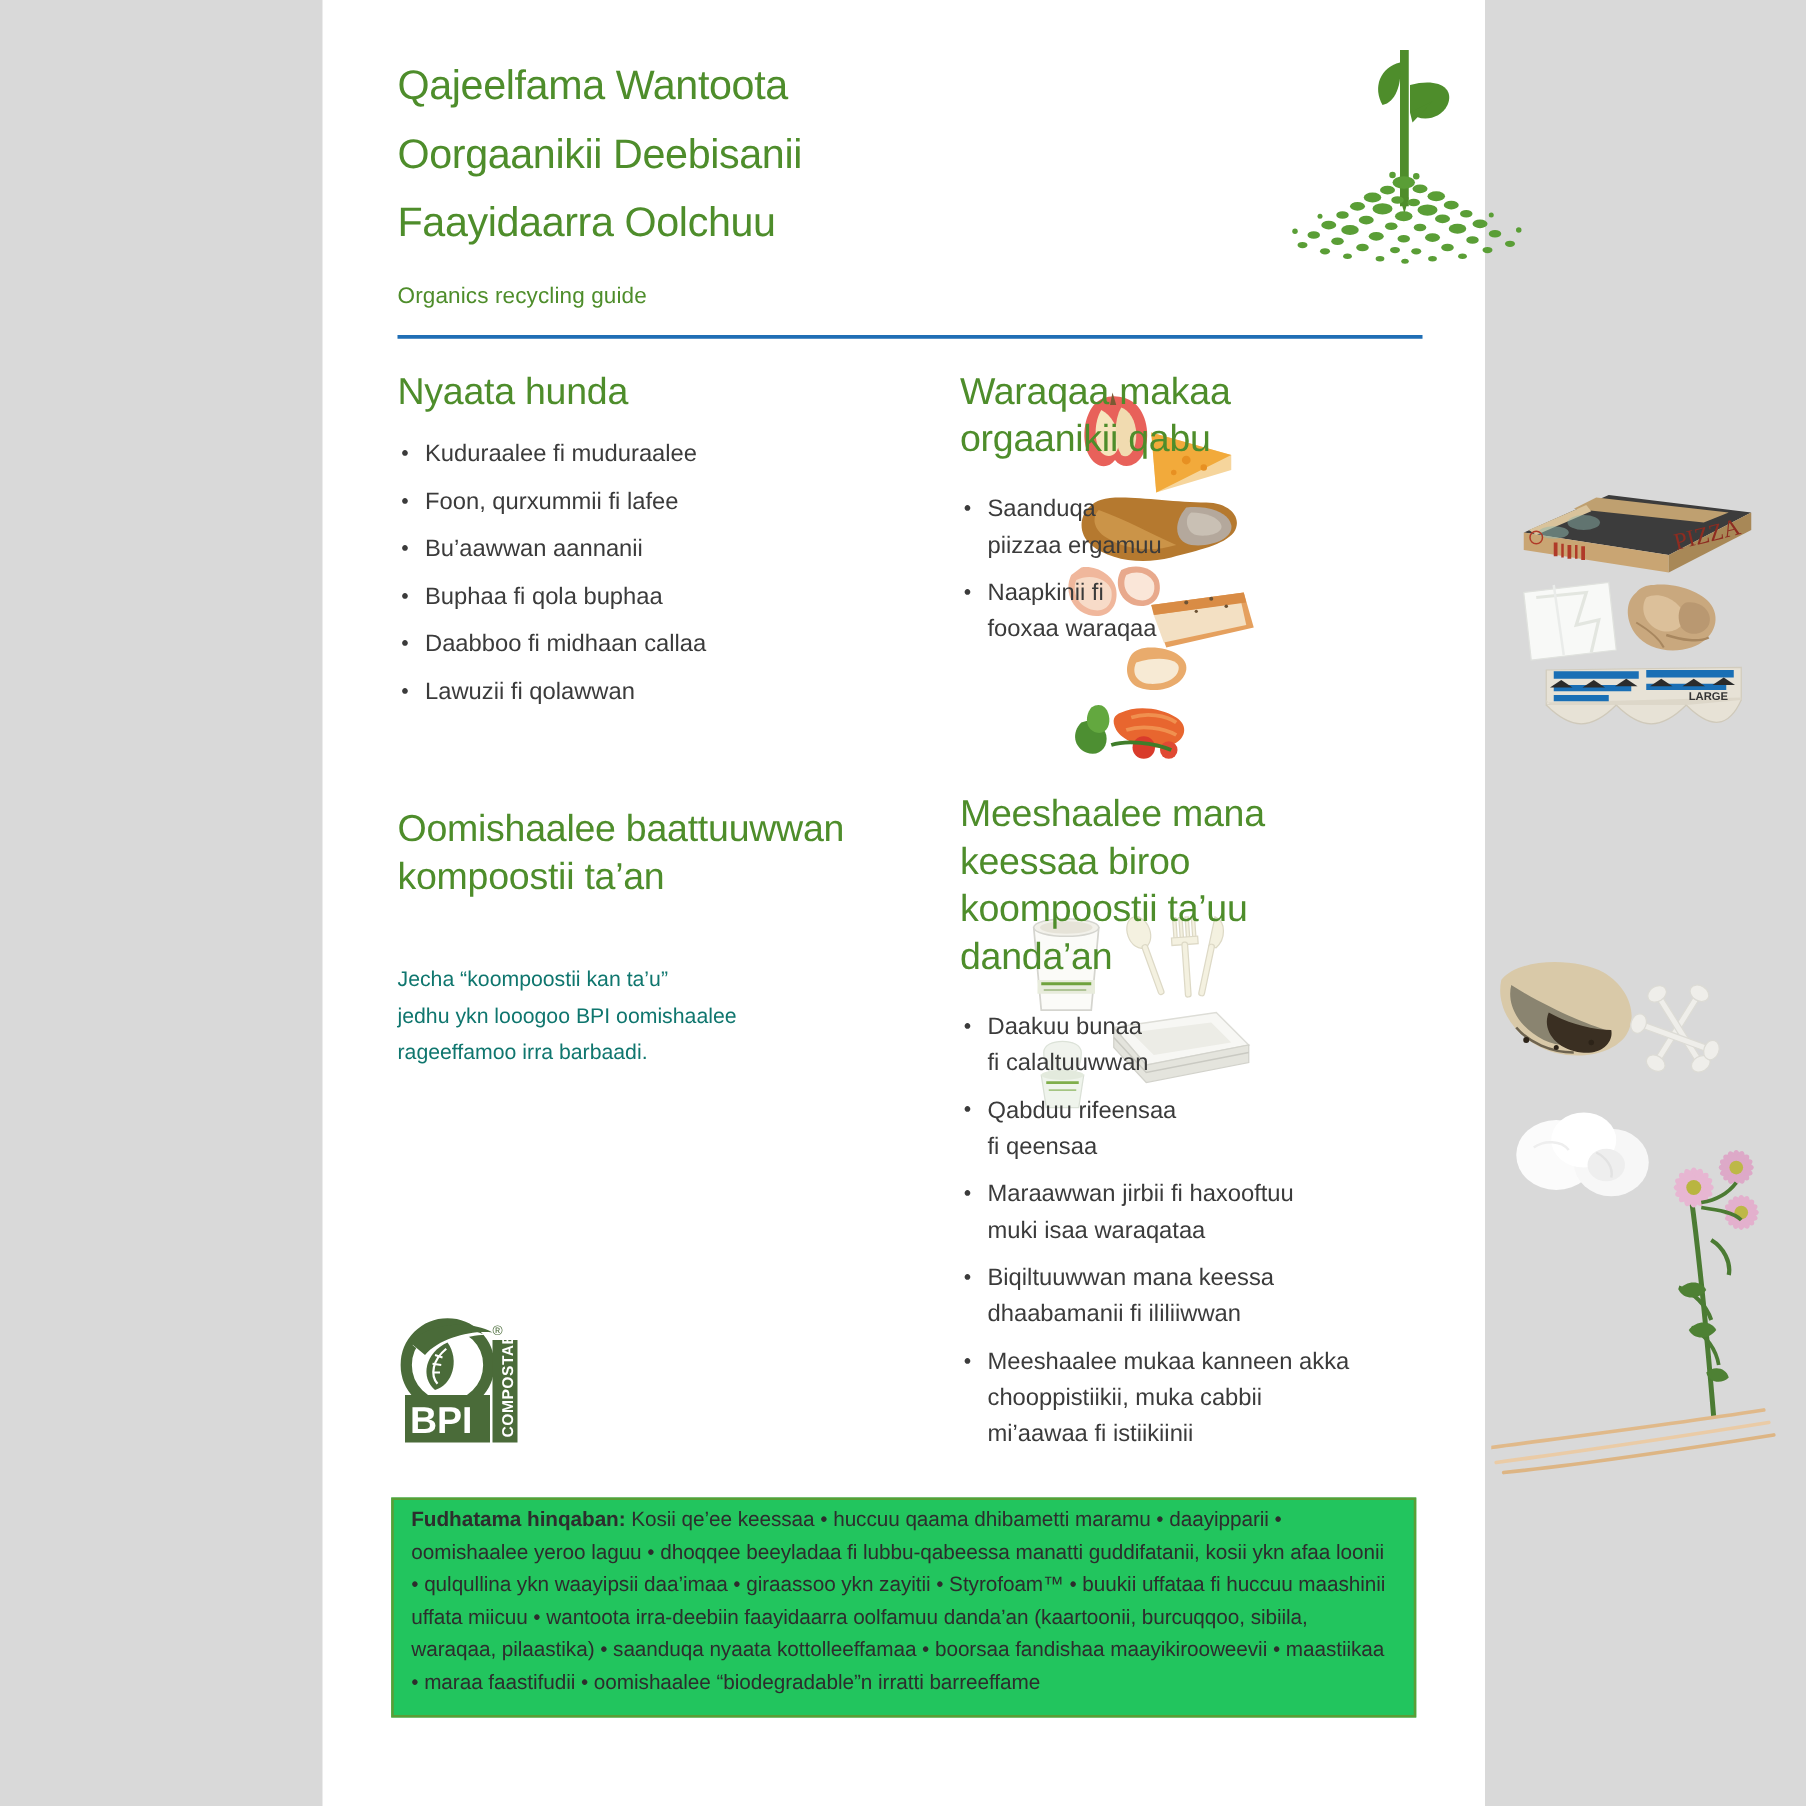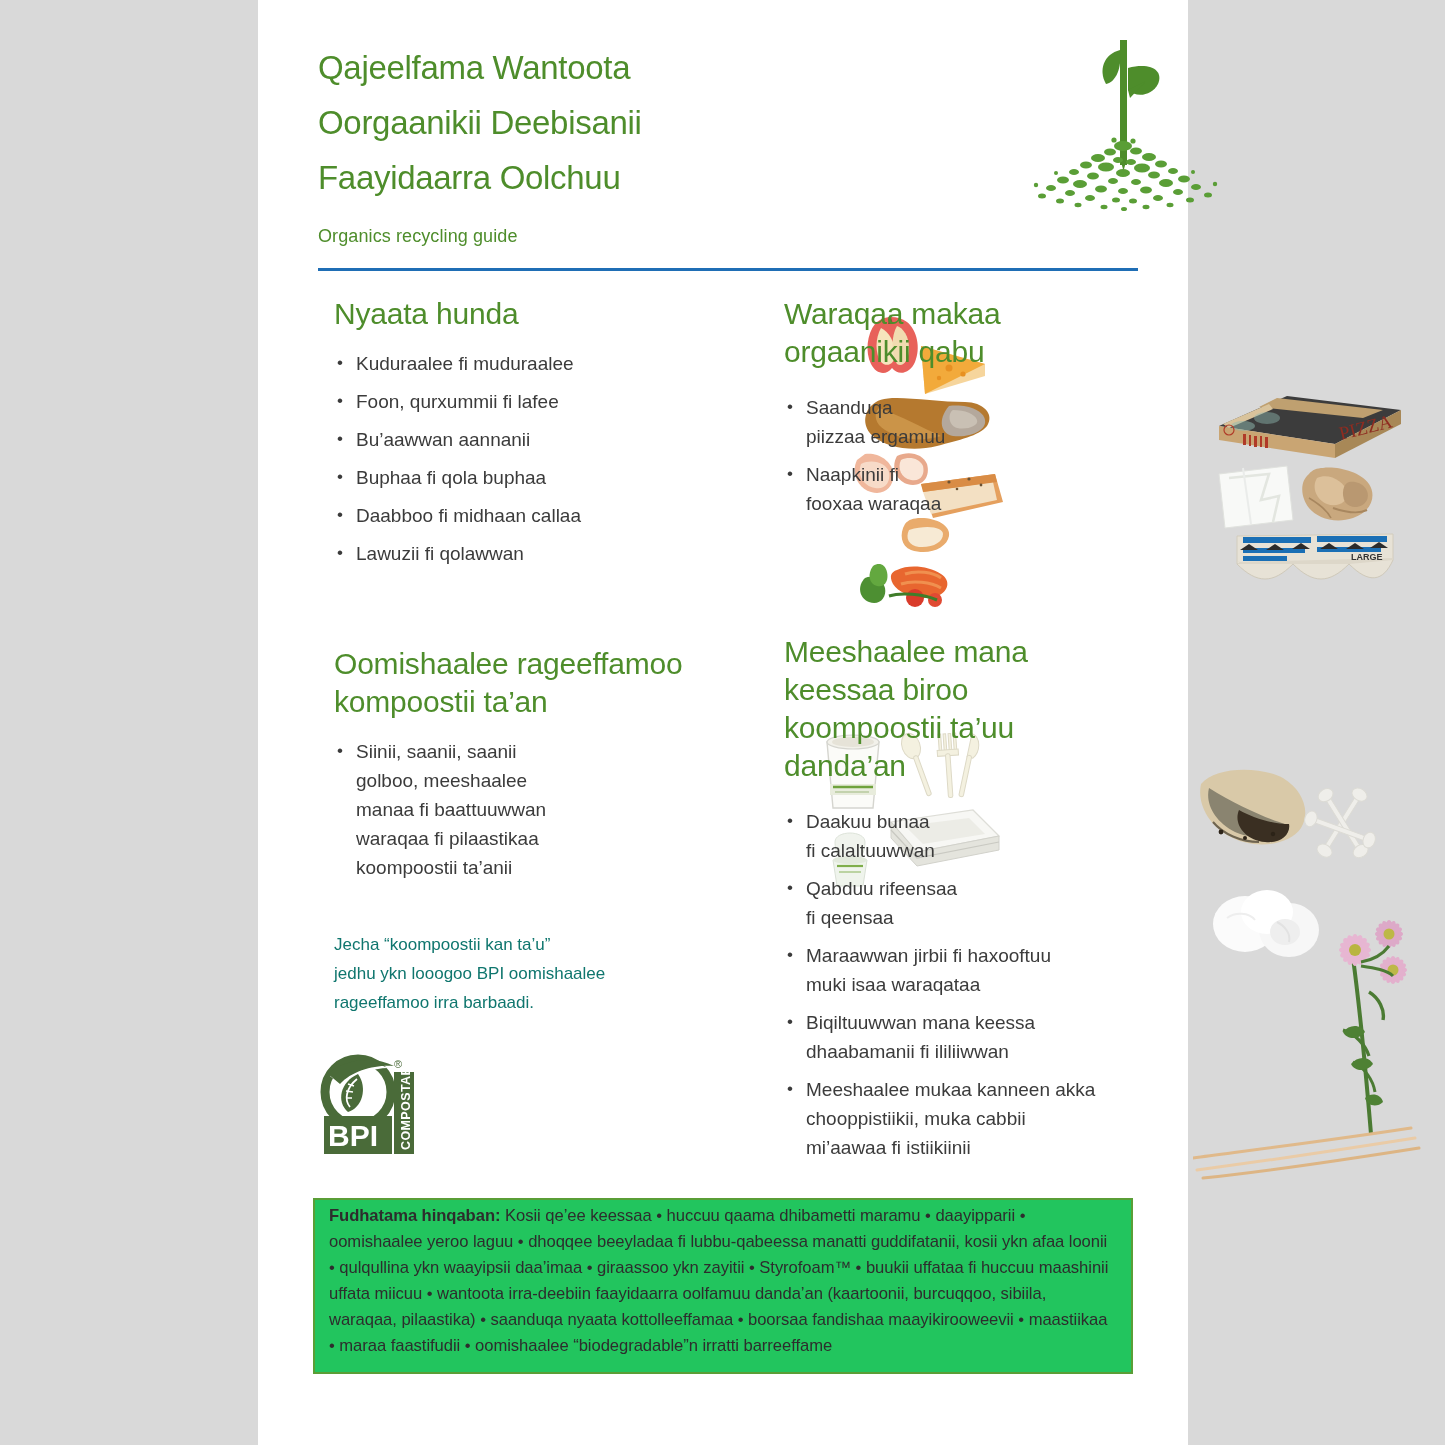--- a/index.html
+++ b/index.html
@@ -34,21 +34,21 @@
   }
   #rule {
     position: absolute;
     left: 0; top: 228px;
     width: 820px; height: 3px;
     background: #1f6eb5;
   }
   #seedling { position: absolute; left: 700px; top: -12px; width: 215px; height: 200px; }
 
   
-  .col { position: absolute; margin-left: 16px; }
+  .col { position: absolute; }
   #col-left  { left: 60px;  width: 430px; }
   #col-right { left: 510px; width: 400px; }
 
   .sec-head {
     color: #4e8d2b;
     font-size: 30px;
     line-height: 38px;
     font-weight: 400;
     white-space: pre-line;
     letter-spacing: -0.2px;
@@ -240,29 +240,22 @@
       <path d="M44 268 C56 262,76 264,88 272 C98 278,96 290,84 294 C68 300,46 292,40 282 C36 274,38 270,44 268 Z" fill="#e8662f"></path>
       <path d="M52 272 C64 268,80 270,88 276" stroke="#f0904f" stroke-width="3" fill="none"></path>
       <path d="M48 282 C60 278,78 280,88 286" stroke="#f0904f" stroke-width="3" fill="none"></path>
       <circle cx="62" cy="296" r="9" fill="#d93b2b"></circle>
         <circle cx="82" cy="298" r="7" fill="#e04a33"></circle>
       <path d="M36 294 C48 290,70 292,84 298" stroke="#3f7d2a" stroke-width="3" fill="none"></path>
     </g>
   </svg>
 
   <div class="col" id="col-left2" style="position:absolute; left:60px; top:645px; width:440px;">
-    <div class="sec-head">Oomishaalee rageeffamoo
+    <div class="sec-head">Oomishaalee baattuuwwan
 kompoostii ta’an</div>
-    <ul class="items" style="width:250px;">
-      <li>Siinii, saanii, saanii
-golboo, meeshaalee
-manaa fi baattuuwwan
-waraqaa fi pilaastikaa
-koompoostii ta’anii</li>
-    </ul>
     <div class="note" style="margin-top:48px;">Jecha “koompoostii kan ta’u”
 jedhu ykn looogoo BPI oomishaalee
 rageeffamoo irra barbaadi.</div>
   </div>
 
   <svg class="imgbox" style="left:555px; top:730px; width:190px; height:160px;" viewBox="0 0 190 160">
     <g>
       <path d="M14 12 L66 12 L60 78 L20 78 Z" fill="#fbfbf8" stroke="#d5d5cf" stroke-width="1.4"></path>
       <ellipse cx="40" cy="12" rx="26" ry="7" fill="#f2f1ea" stroke="#d5d5cf" stroke-width="1.2"></ellipse>
       <ellipse cx="40" cy="12" rx="21" ry="5" fill="#e6e3d8"></ellipse>

